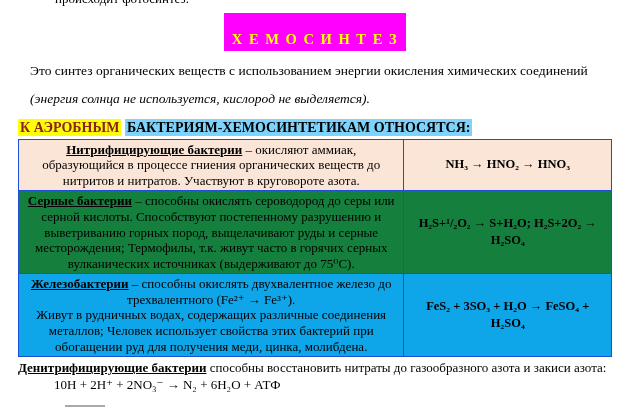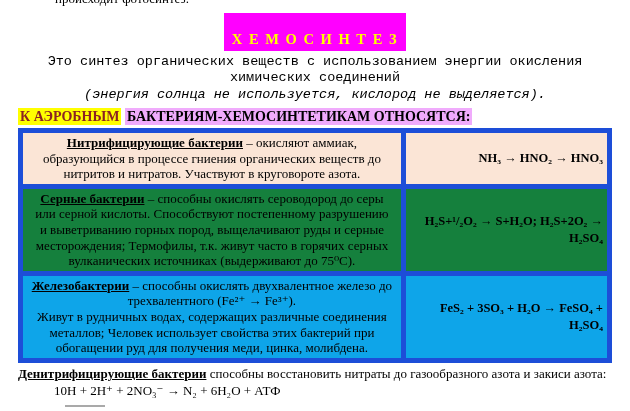--- a/index.html
+++ b/index.html
@@ -9,33 +9,33 @@
     font-family:"Liberation Serif","DejaVu Serif",serif; color:#000;
   }
   .clipped-prev { margin:-9px 0 0 37px; font-size:13px; line-height:1.2; }
 
   .title-row { text-align:center; margin:6px 0 3px; }
   .title-hl {
     display:inline-block; background:#ff00ff; color:#ffff00;
     font-weight:bold; font-size:14.5px; letter-spacing:1.5px; padding:18px 8px 3px;
   }
 
-  .intro { text-align:center; font-size:13.5px; line-height:1.22; margin:0;font-family:Liberation Mono, monospace; }
+  .intro { text-align:left; font-size:13.5px; line-height:1.22; margin:12px; }
   .it { font-style:italic; }
 
   .sec-heading { font-size:14px; font-weight:bold; margin:6px 0 3px; }
   .hl-y { background:#ffff00; padding:1px 2px; }
-  .hl-g { background:#f0abfc; padding:1px 2px; }
+  .hl-g { background:#7dd3fc; padding:1px 2px; }
   .maroon { color:#8b2222; }
   .navy { color:#1f3864; }
 
   table.chem { width:100%; border-collapse:collapse; }
-  table.chem td { border:5px solid #1d4ed8; vertical-align:middle; }
+  table.chem td { border:1px solid #1d4ed8; vertical-align:middle; }
   td.desc { width:65%; text-align:center; font-size:13px; line-height:1.2; padding:2px 8px; }
-  td.form { text-align:right; font-weight:bold; font-size:12.5px; line-height:1.35; padding:13px 4px; }
+  td.form { text-align:center; font-weight:bold; font-size:12.5px; line-height:1.35; padding:13px 4px; }
   .r1 td { background:#fbe5d6; }
   .r2 td { background:#15803d; }
   .r3 td { background:#0ea5e9; }
   .term { font-weight:bold; text-decoration:underline; }
   .u { text-decoration:underline; }
 
   .anaer { font-size:13px; line-height:1.32; margin:5px 0 2px; }
   .anaer .h { font-size:14px; font-weight:bold; }
   .para { font-size:13px; line-height:1.32; margin:2px 0; }
   .tab-space { display:inline-block; width:36px; }

